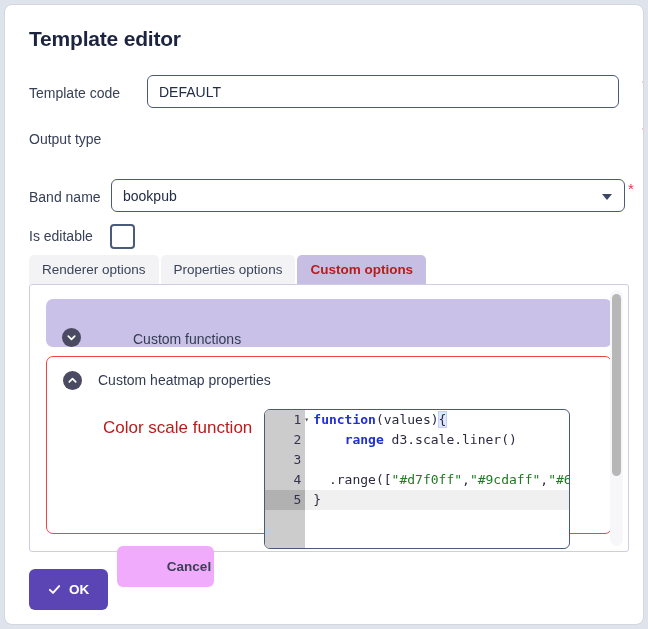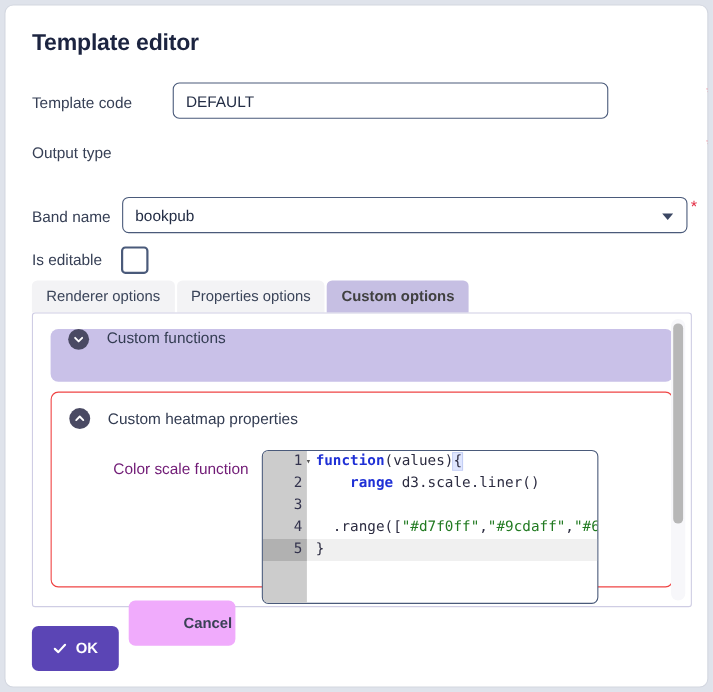--- a/index.html
+++ b/index.html
@@ -83,21 +83,21 @@
     font-size: 13.5px;
     color: #3a4considered;
     color: #3a4459;
     background: #f3f3f5;
     border-top-left-radius: 5px;
     border-top-right-radius: 5px;
     white-space: nowrap;
   }
   .tab.active {
     background: #c6bfe3;
-    color: #404040;
+    color: #b91c1c;
     font-weight: bold;
   }
   
   .panel {
     position: absolute;
     left: 24px; top: 279px;
     width: 600px; height: 268px;
     background: #fff;
     border: 1px solid #cfcde4;
     border-radius: 3px;
@@ -110,21 +110,22 @@
     bottom: 0;
   }
   .accordion {
     position: relative;
     border-radius: 7px;
   }
   .acc-collapsed {
     height: 48px;
     background: #c9c1e8;
     display: flex;
-    align-items: flex-start;
+    align-items: flex-end;
+    gap: 36px;
   }
   .acc-expanded {
     margin-top: 9px;
     background: #fff;
     border: 1px solid #ef4444;
     border-radius: 7px;
     height: 178px;
   }
   .acc-head {
     height: 46px;
@@ -149,22 +150,22 @@
   }
   
   .code-row {
     position: relative;
     margin-top: 6px;
     padding-left: 56px;
     display: flex;
     align-items: flex-start;
   }
   .code-label {
-    font-size: 14px;
-    color: #701a75;
+    font-size: 17px;
+    color: #b91c1c;
     padding-top: 9px;
     white-space: nowrap;
   }
   .editor {
     margin-left: 12px;
     width: 306px;
     height: 140px;
     border: 1px solid #4a5a7a;
     border-radius: 6px;
     background: #fff;
@@ -264,21 +265,21 @@
   .btn svg { display: block; }
 </style>
 </head>
 <body>
 
 <div class="dialog">
 
   <div class="title">Template editor</div>
 
   <div class="field-label" style="left:24px; top:80px;">Template code</div>
-  <div class="field-box" style="left:152px; top:70px; width:396px; height:33px;text-align:right;">
+  <div class="field-box" style="left:142px; top:70px; width:472px; height:33px;text-align:right;">
     <span>DEFAULT</span>
   </div>
   <div class="req-star" style="left:637px; top:72px;">*</div>
 
   <div class="field-label" style="left:24px; top:126px;">Output type</div>
   <div class="req-star" style="left:637px; top:119px;">*</div>
 
   <div class="field-label" style="left:24px; top:184px;">Band name</div>
   <div class="field-box" style="left:106px; top:174px; width:514px; height:33px;">
     <span>bookpub</span>

